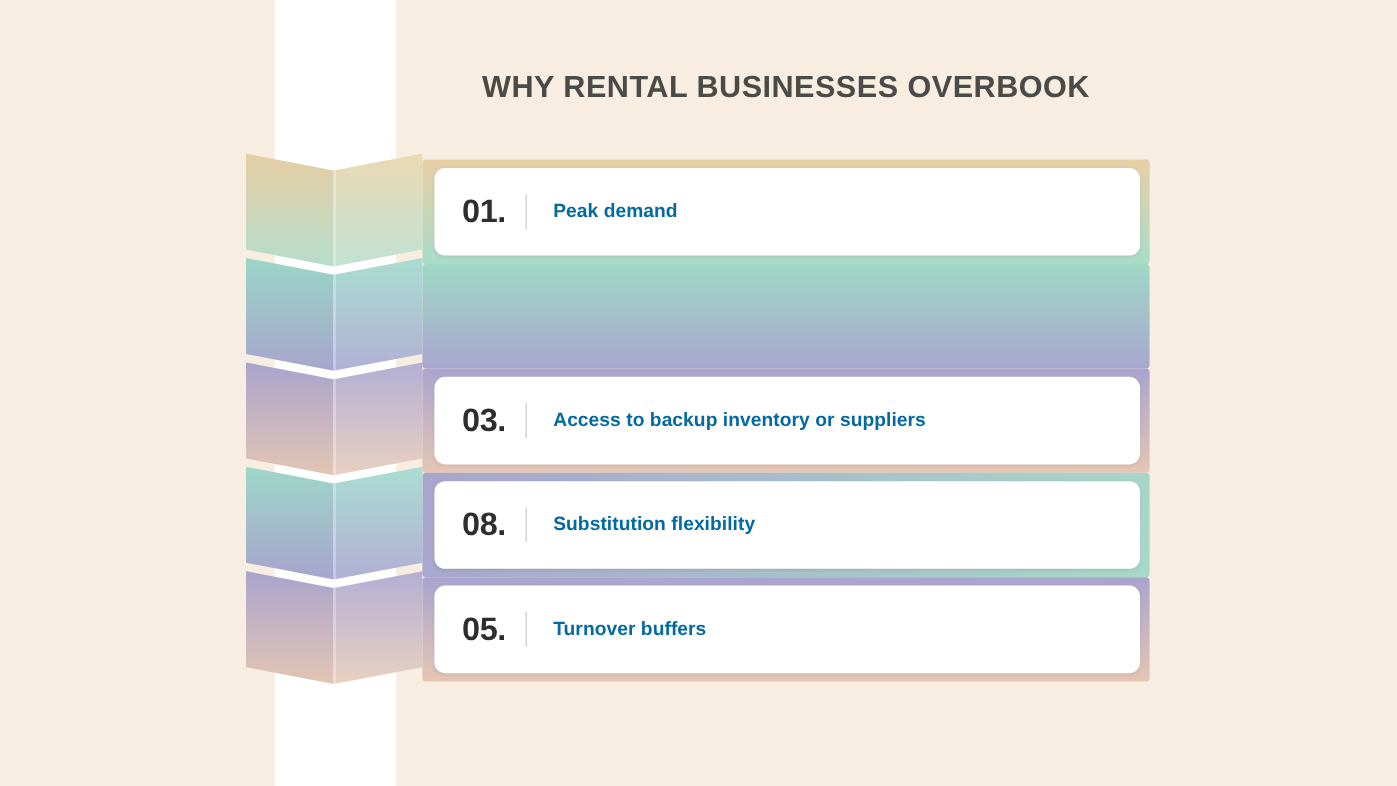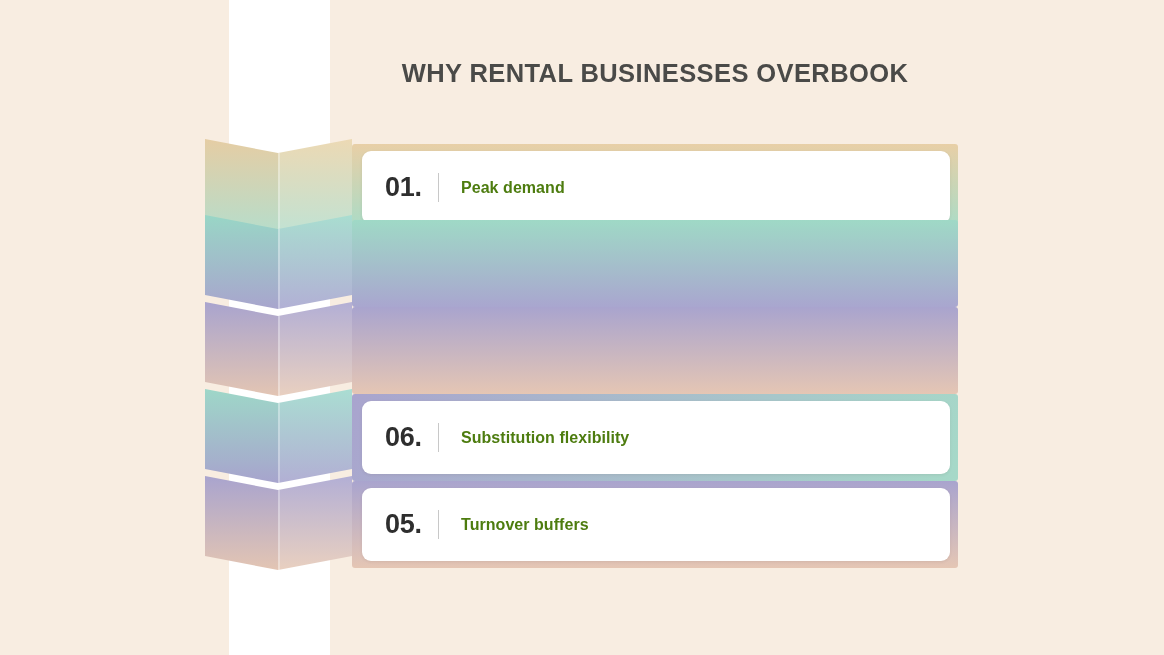--- a/index.html
+++ b/index.html
@@ -101,21 +101,21 @@
     width: 1px;
     height: 29px;
     background: #c8c8c8;
     margin-right: 22px;
     flex: 0 0 auto;
   }
 
   .card-label {
     font-size: 16px;
     font-weight: 700;
-    color: #4d7c0f;
+    color: #0369a1;
     letter-spacing: 0.05px;
   }
 
   
   .block {
     position: absolute;
     left: 205px;
     top: 0;
     width: 147px;
     height: 94px;
@@ -131,21 +131,21 @@
 </head>
 <body>
 
 <div id="stage">
 
   <div class="white-band"></div>
 
   <div class="page-title">WHY RENTAL BUSINESSES OVERBOOK</div>
 
   <div class="rows" id="rows">
-      <div class="row" style="top: 144px;">
+      <div class="row" style="top: 133px;">
         <div class="strip" style="background: linear-gradient(rgb(232, 207, 166) 0%, rgb(168, 220, 200) 100%);"></div>
         <div class="card">
           <div class="card-num">01.</div>
           <div class="card-divider"></div>
           <div class="card-label">Peak demand</div>
         </div>
         <div class="block" style="top: -5px;">
           <svg viewBox="0 0 147 94" xmlns="http://www.w3.org/2000/svg">
             <defs>
               <linearGradient id="gl0" x1="0" y1="0" x2="0" y2="1">
@@ -178,20 +178,25 @@
               </linearGradient>
             </defs>
             <polygon points="0,0 73,14 73,94 0,80" fill="url(#gl1)"></polygon>
             <polygon points="73,14 147,0 147,80 73,94" fill="url(#gr1)"></polygon>
             <polygon points="73,14 73,94 75,94 75,14" fill="rgba(255,255,255,0.30)"></polygon>
           </svg>
         </div>
       </div>
       <div class="row" style="top: 307px;">
         <div class="strip" style="background: linear-gradient(rgb(169, 164, 206) 0%, rgb(229, 198, 180) 100%);"></div>
+        <div class="card">
+          <div class="card-num">03.</div>
+          <div class="card-divider"></div>
+          <div class="card-label">Access to backup inventory or suppliers</div>
+        </div>
         <div class="block" style="top: -5px;">
           <svg viewBox="0 0 147 94" xmlns="http://www.w3.org/2000/svg">
             <defs>
               <linearGradient id="gl2" x1="0" y1="0" x2="0" y2="1">
                 <stop offset="0%" stop-color="#a9a4ce"></stop>
                 <stop offset="100%" stop-color="#e3c5b3"></stop>
               </linearGradient>
               <linearGradient id="gr2" x1="0" y1="0" x2="0" y2="1">
                 <stop offset="0%" stop-color="#b3afd5"></stop>
                 <stop offset="100%" stop-color="#e9d0c0"></stop>
@@ -199,21 +204,21 @@
             </defs>
             <polygon points="0,0 73,14 73,94 0,80" fill="url(#gl2)"></polygon>
             <polygon points="73,14 147,0 147,80 73,94" fill="url(#gr2)"></polygon>
             <polygon points="73,14 73,94 75,94 75,14" fill="rgba(255,255,255,0.30)"></polygon>
           </svg>
         </div>
       </div>
       <div class="row" style="top: 394px;">
         <div class="strip" style="background: linear-gradient(115deg, rgb(169, 164, 206) 0%, rgb(166, 217, 200) 100%);"></div>
         <div class="card">
-          <div class="card-num">06.</div>
+          <div class="card-num">08.</div>
           <div class="card-divider"></div>
           <div class="card-label">Substitution flexibility</div>
         </div>
         <div class="block" style="top: -5px;">
           <svg viewBox="0 0 147 94" xmlns="http://www.w3.org/2000/svg">
             <defs>
               <linearGradient id="gl3" x1="0" y1="0" x2="0" y2="1">
                 <stop offset="0%" stop-color="#9ed7c8"></stop>
                 <stop offset="100%" stop-color="#a7a4cd"></stop>
               </linearGradient>

